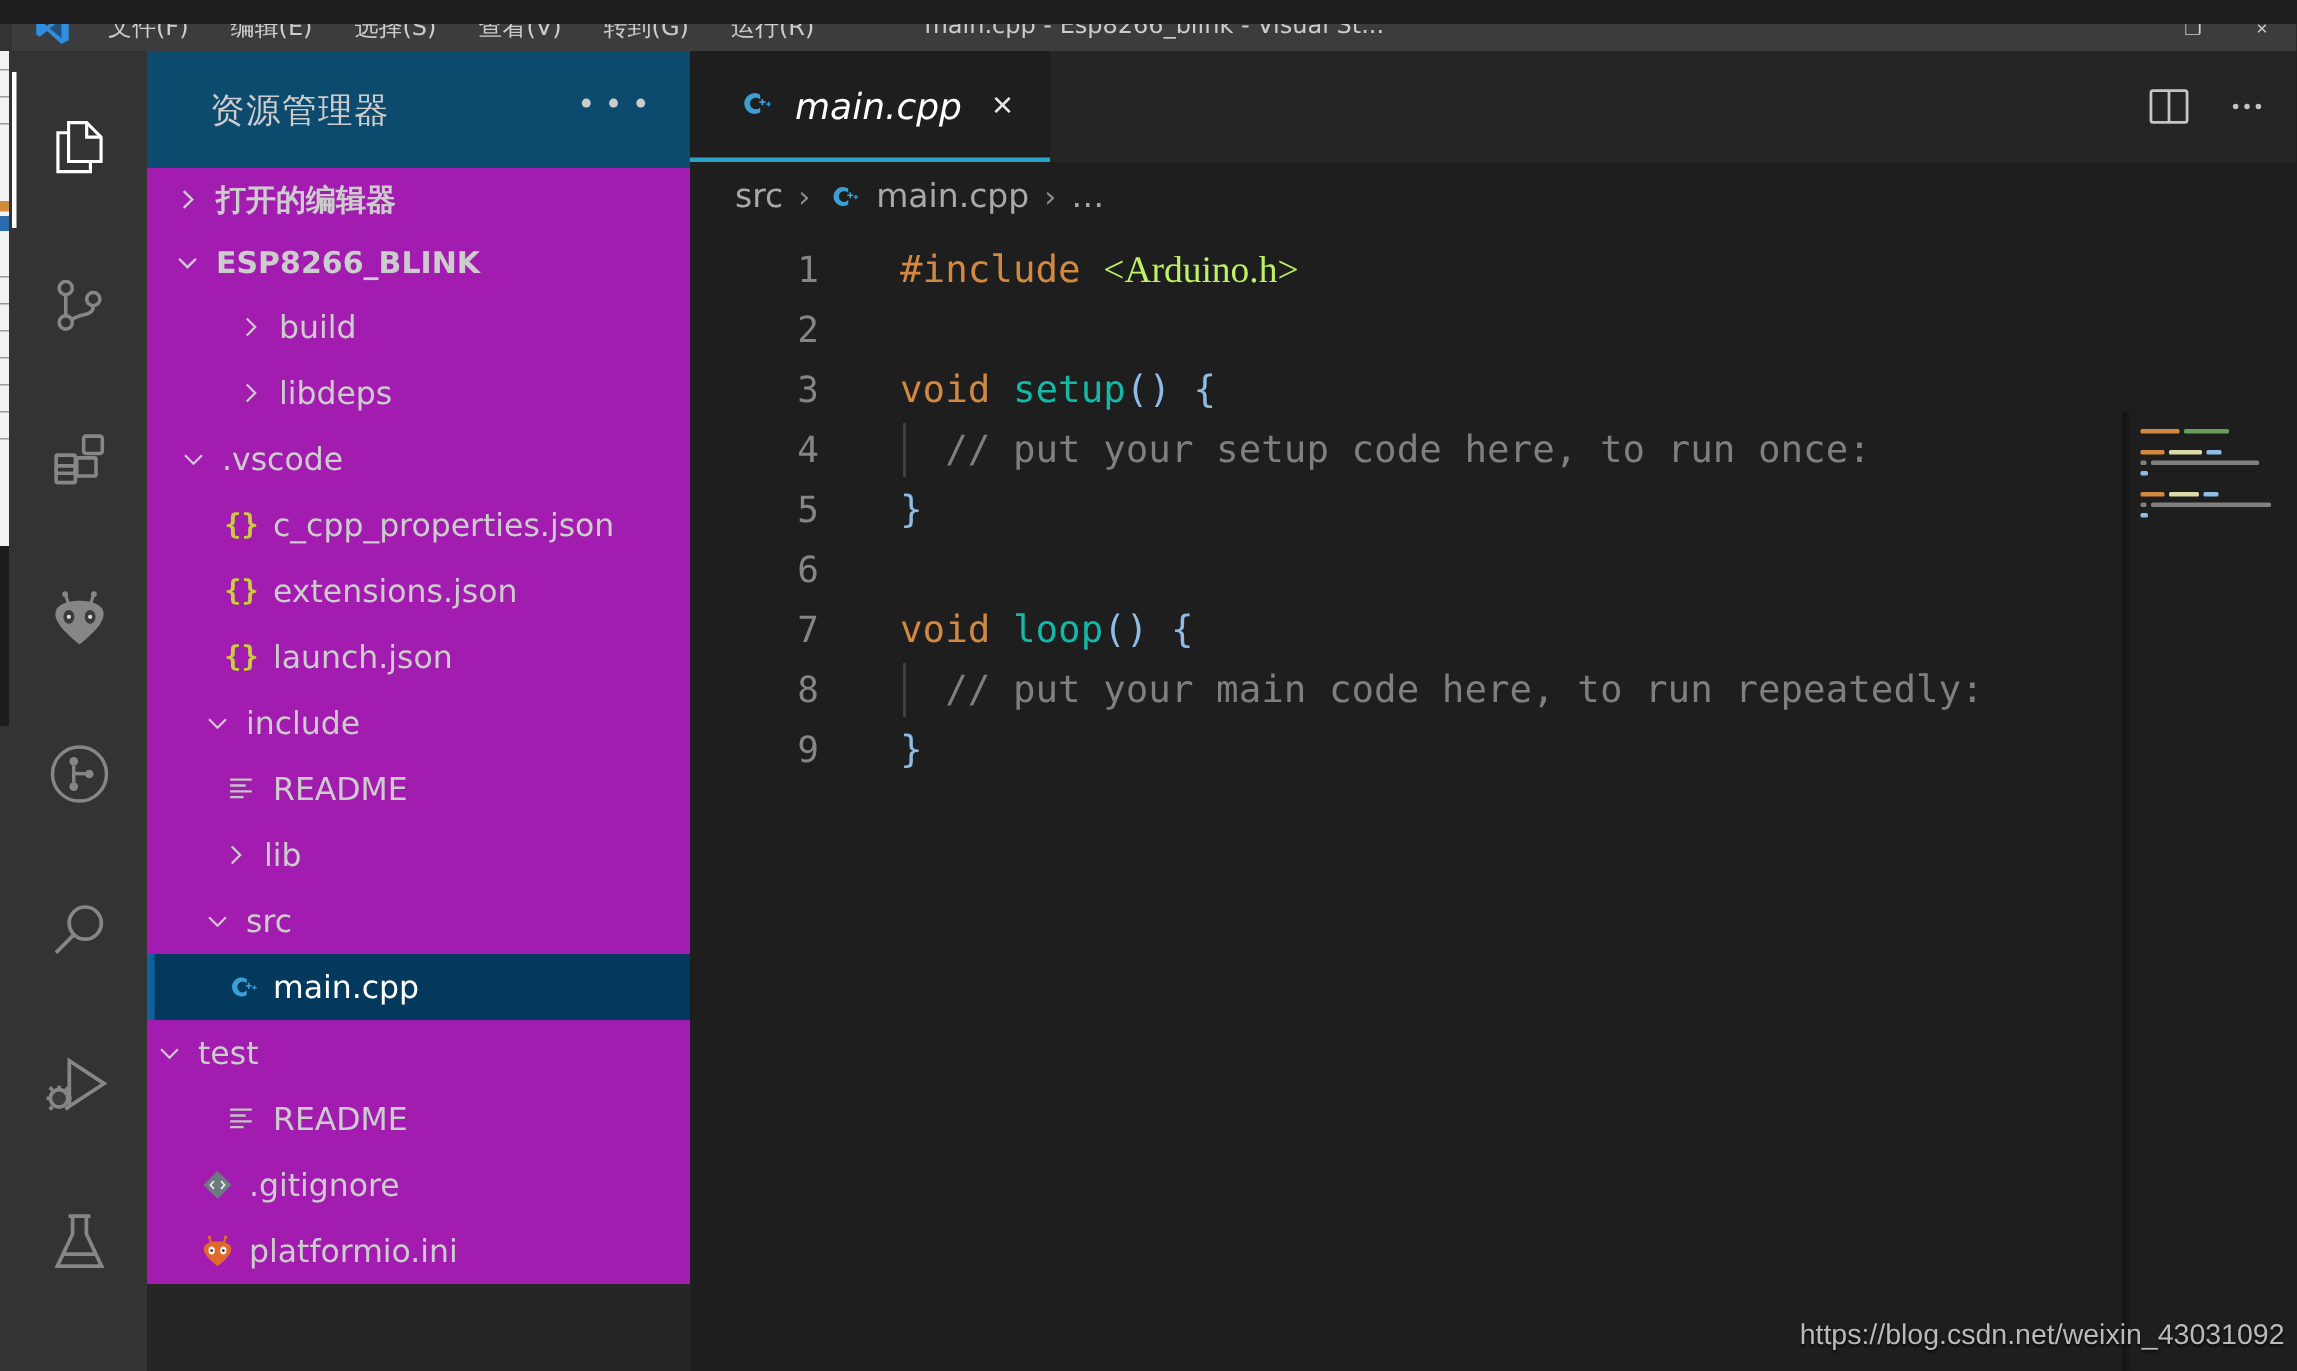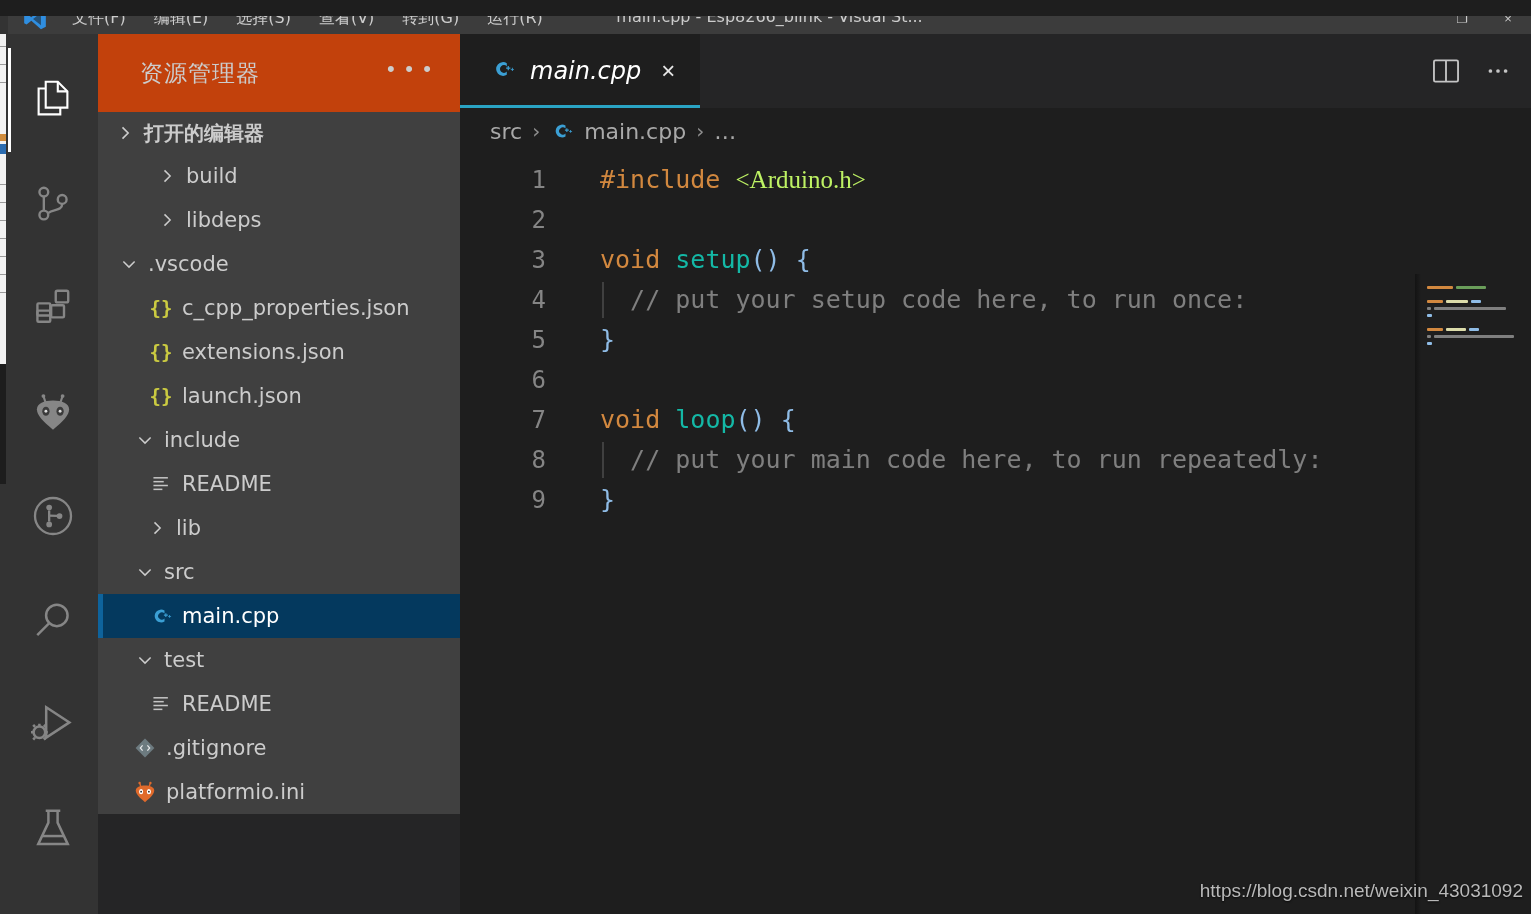--- a/index.html
+++ b/index.html
@@ -65,29 +65,29 @@
     content:""; position:absolute; left:0; top:0; bottom:0; width:3px; background:#ffffff;
   }
 
   
   .sidebar {
     position:absolute; left:98px; top:18px; width:362px; bottom:0;
     background:#252526;
   }
   .sb-header {
     height:78px; display:flex; align-items:center; justify-content:space-between;
-    padding:0 26px 0 42px; background:#c2410c;
+    padding:0 26px 0 42px; background:#0c4a6e;
   }
   .sb-title {
     color:#cccccc; font-size:23px; font-family:"DejaVu Sans", sans-serif;
     letter-spacing:1px;
   }
   .sb-dots { color:#cccccc; font-size:22px; letter-spacing:3px; line-height:10px; padding-bottom:8px; }
 
-  .tree { background:#404040; }
+  .tree { background:#a21caf; }
   .tree-section {
     height:42px; display:flex; align-items:center; padding-left:12px;
     font-family:"DejaVu Sans", sans-serif; font-size:20px; font-weight:bold; color:#cccccc;
   }
   .tree-row {
     height:44px; display:flex; align-items:center; position:relative;
     font-family:"DejaVu Sans", sans-serif; font-size:21px; color:#cccccc;
     white-space:nowrap;
   }
   .tree-row.selected { background:#04395e; color:#ffffff; }
@@ -318,20 +318,28 @@
 
       <div class="tree-section">
         <span class="chev">
           <svg width="20" height="20" viewBox="0 0 16 16" fill="none" stroke="#cccccc" stroke-width="1.3">
               <path d="M6 3.5 L10.5 8 L6 12.5"></path>
             </svg>
         </span>
         <span class="lbl">打开的编辑器</span>
       </div>
 
+      <div class="tree-section">
+        <span class="chev">
+          <svg width="20" height="20" viewBox="0 0 16 16" fill="none" stroke="#cccccc" stroke-width="1.3">
+              <path d="M3.5 6 L8 10.5 L12.5 6"></path>
+            </svg>
+        </span>
+        <span class="lbl">ESP8266_BLINK</span>
+      </div>
 
 
       <div class="tree-row" style="padding-left:54px">
         <span class="chev">
           <svg width="20" height="20" viewBox="0 0 16 16" fill="none" stroke="#cccccc" stroke-width="1.2">
               <path d="M6 3.5 L10.5 8 L6 12.5"></path>
             </svg>
         </span>
         <span class="lbl">build</span>
       </div>
@@ -412,21 +420,21 @@
         <span class="fi">
           <svg width="24" height="24" viewBox="0 0 24 24">
             <path d="M15.5 6.6 A6.4 6.4 0 1 0 15.5 17.4 L15.5 14.4 A3.6 3.6 0 1 1 15.5 9.6 Z" fill="#3b9fd4"></path>
             <path d="M16.3 9.2 h1.1 v1.4 h1.4 v1.1 h-1.4 v1.4 h-1.1 v-1.4 h-1.4 v-1.1 h1.4 z" fill="#3b9fd4"></path>
             <path d="M20.2 10.9 h0.85 v1.05 h1.05 v0.85 h-1.05 v1.05 h-0.85 v-1.05 h-1.05 v-0.85 h1.05 z" fill="#3b9fd4"></path>
           </svg>
         </span>
         <span class="lbl">main.cpp</span>
       </div>
 
-      <div class="tree-row" style="padding-left:32px">
+      <div class="tree-row" style="">
         <span class="chev">
           <svg width="20" height="20" viewBox="0 0 16 16" fill="none" stroke="#cccccc" stroke-width="1.2">
               <path d="M3.5 6 L8 10.5 L12.5 6"></path>
             </svg>
         </span>
         <span class="lbl">test</span>
       </div>
 
       <div class="tree-row" style="padding-left:46px">
         <span class="fi">

